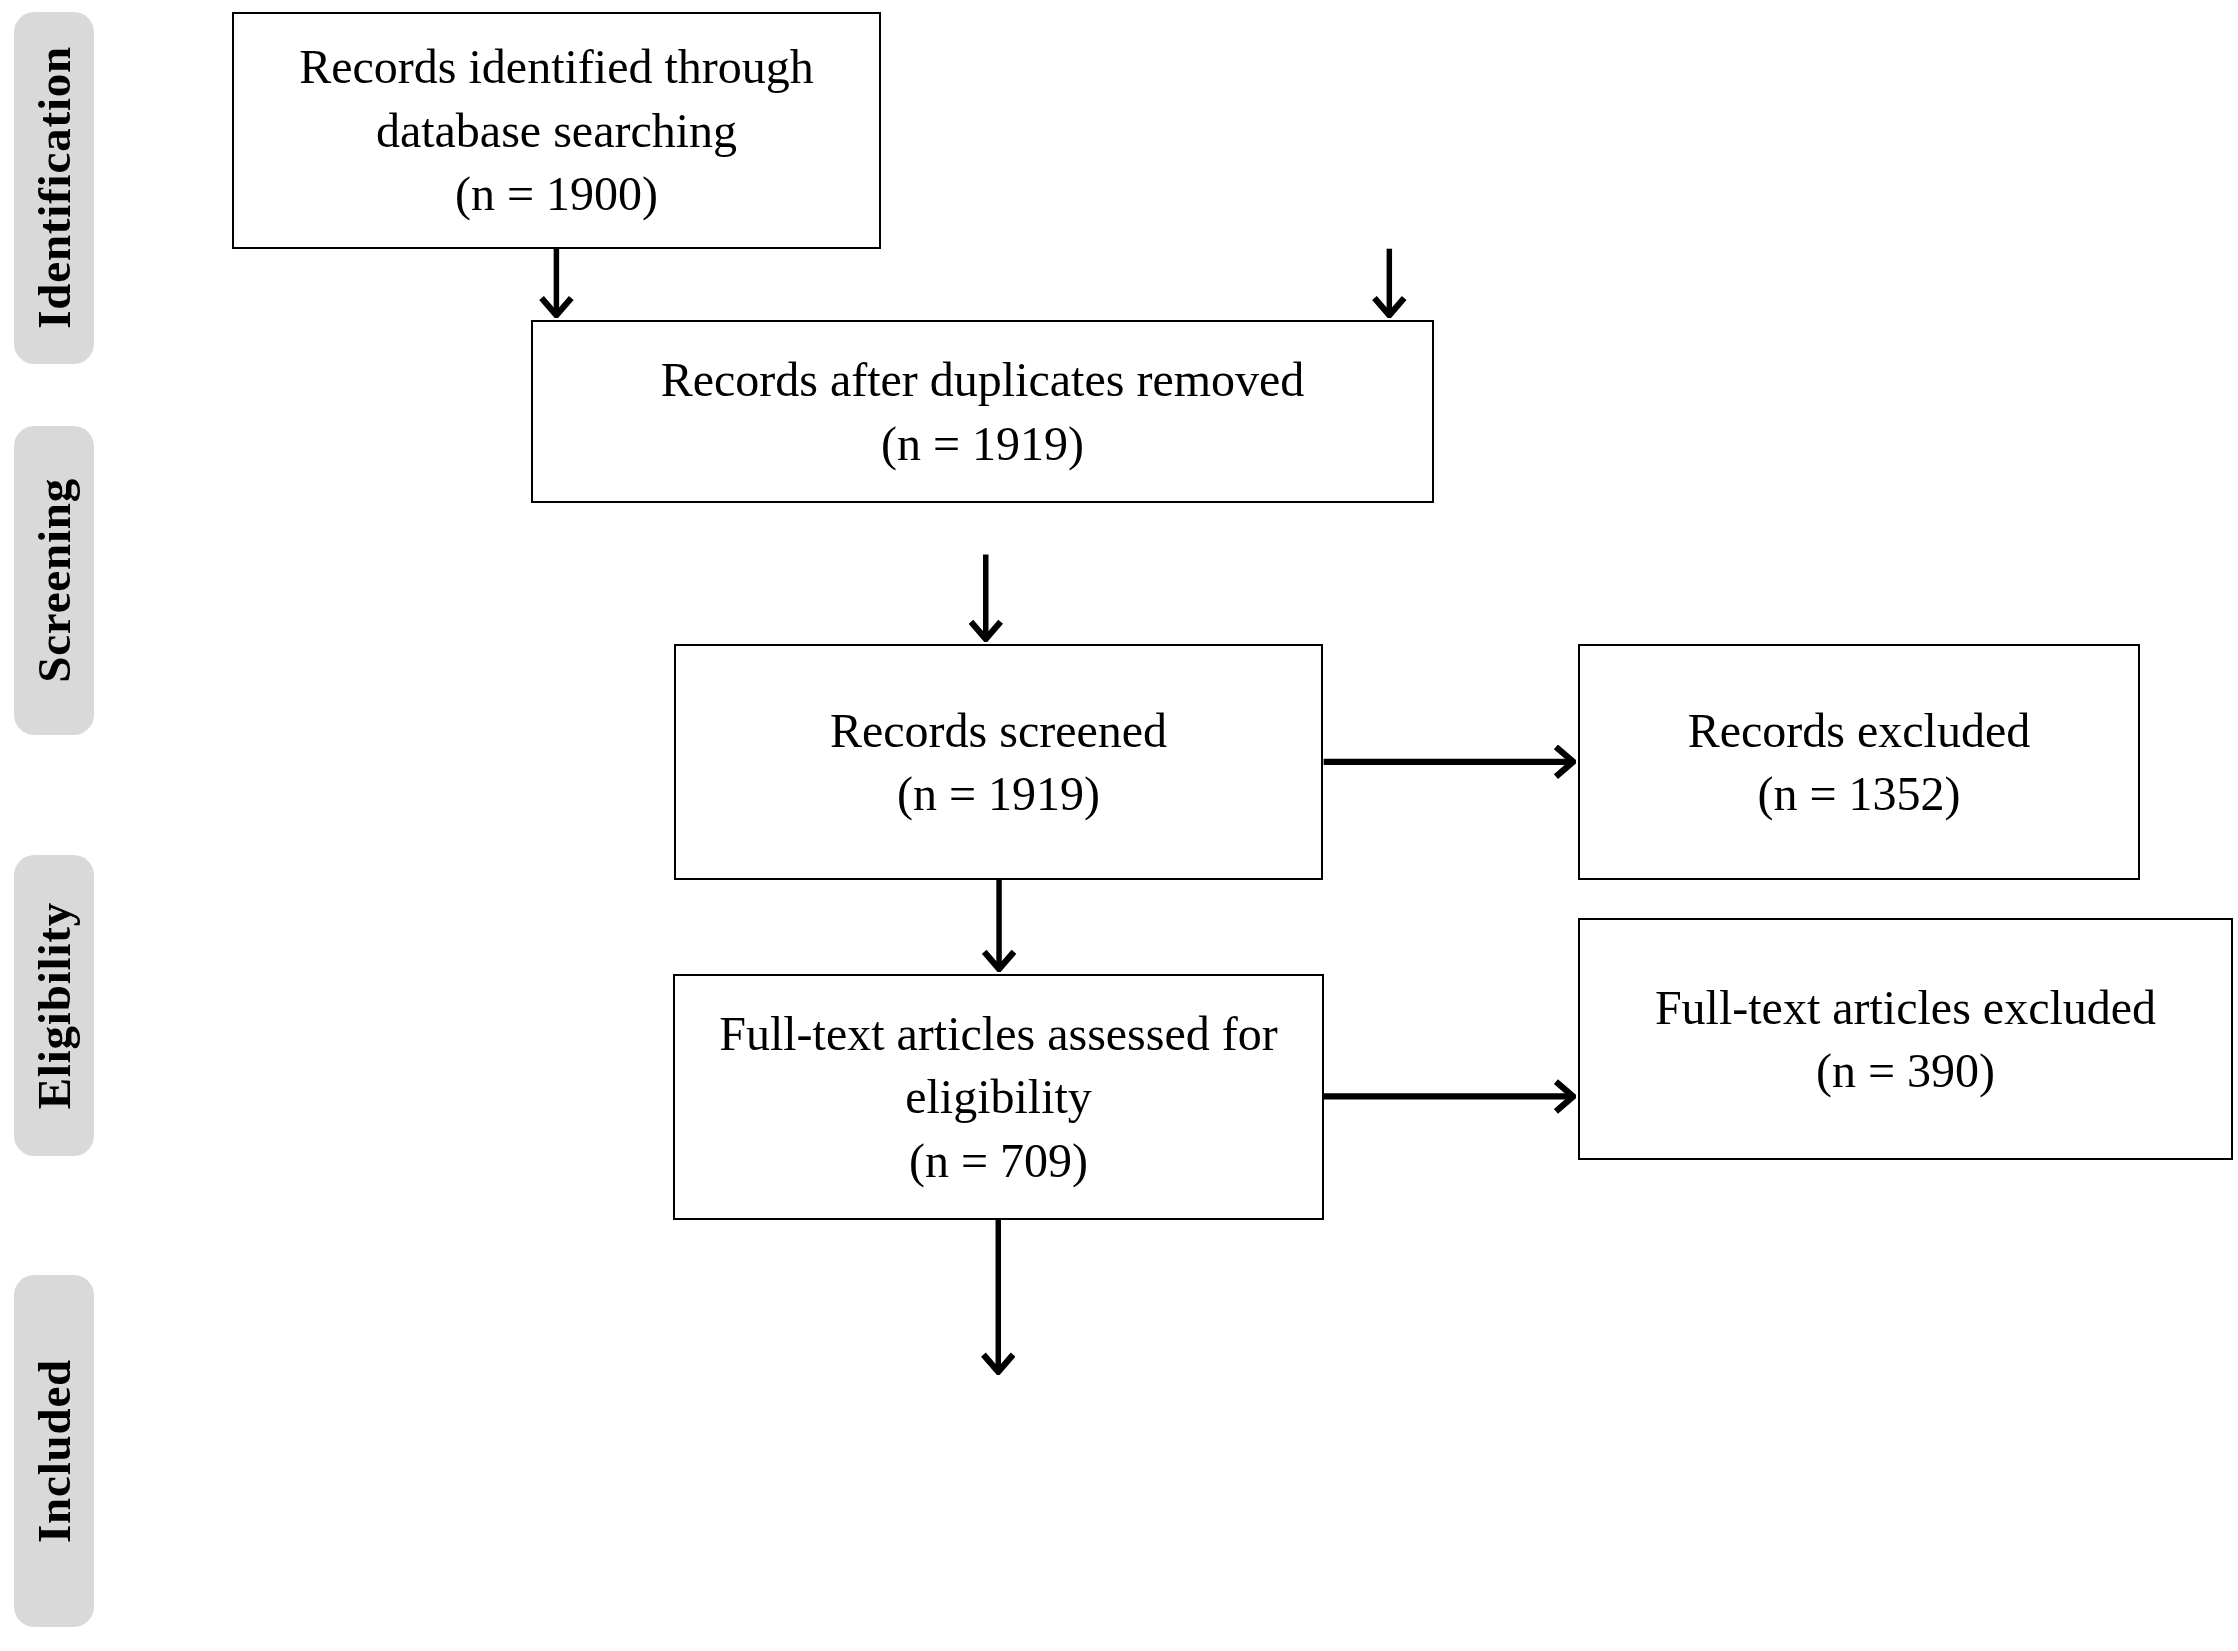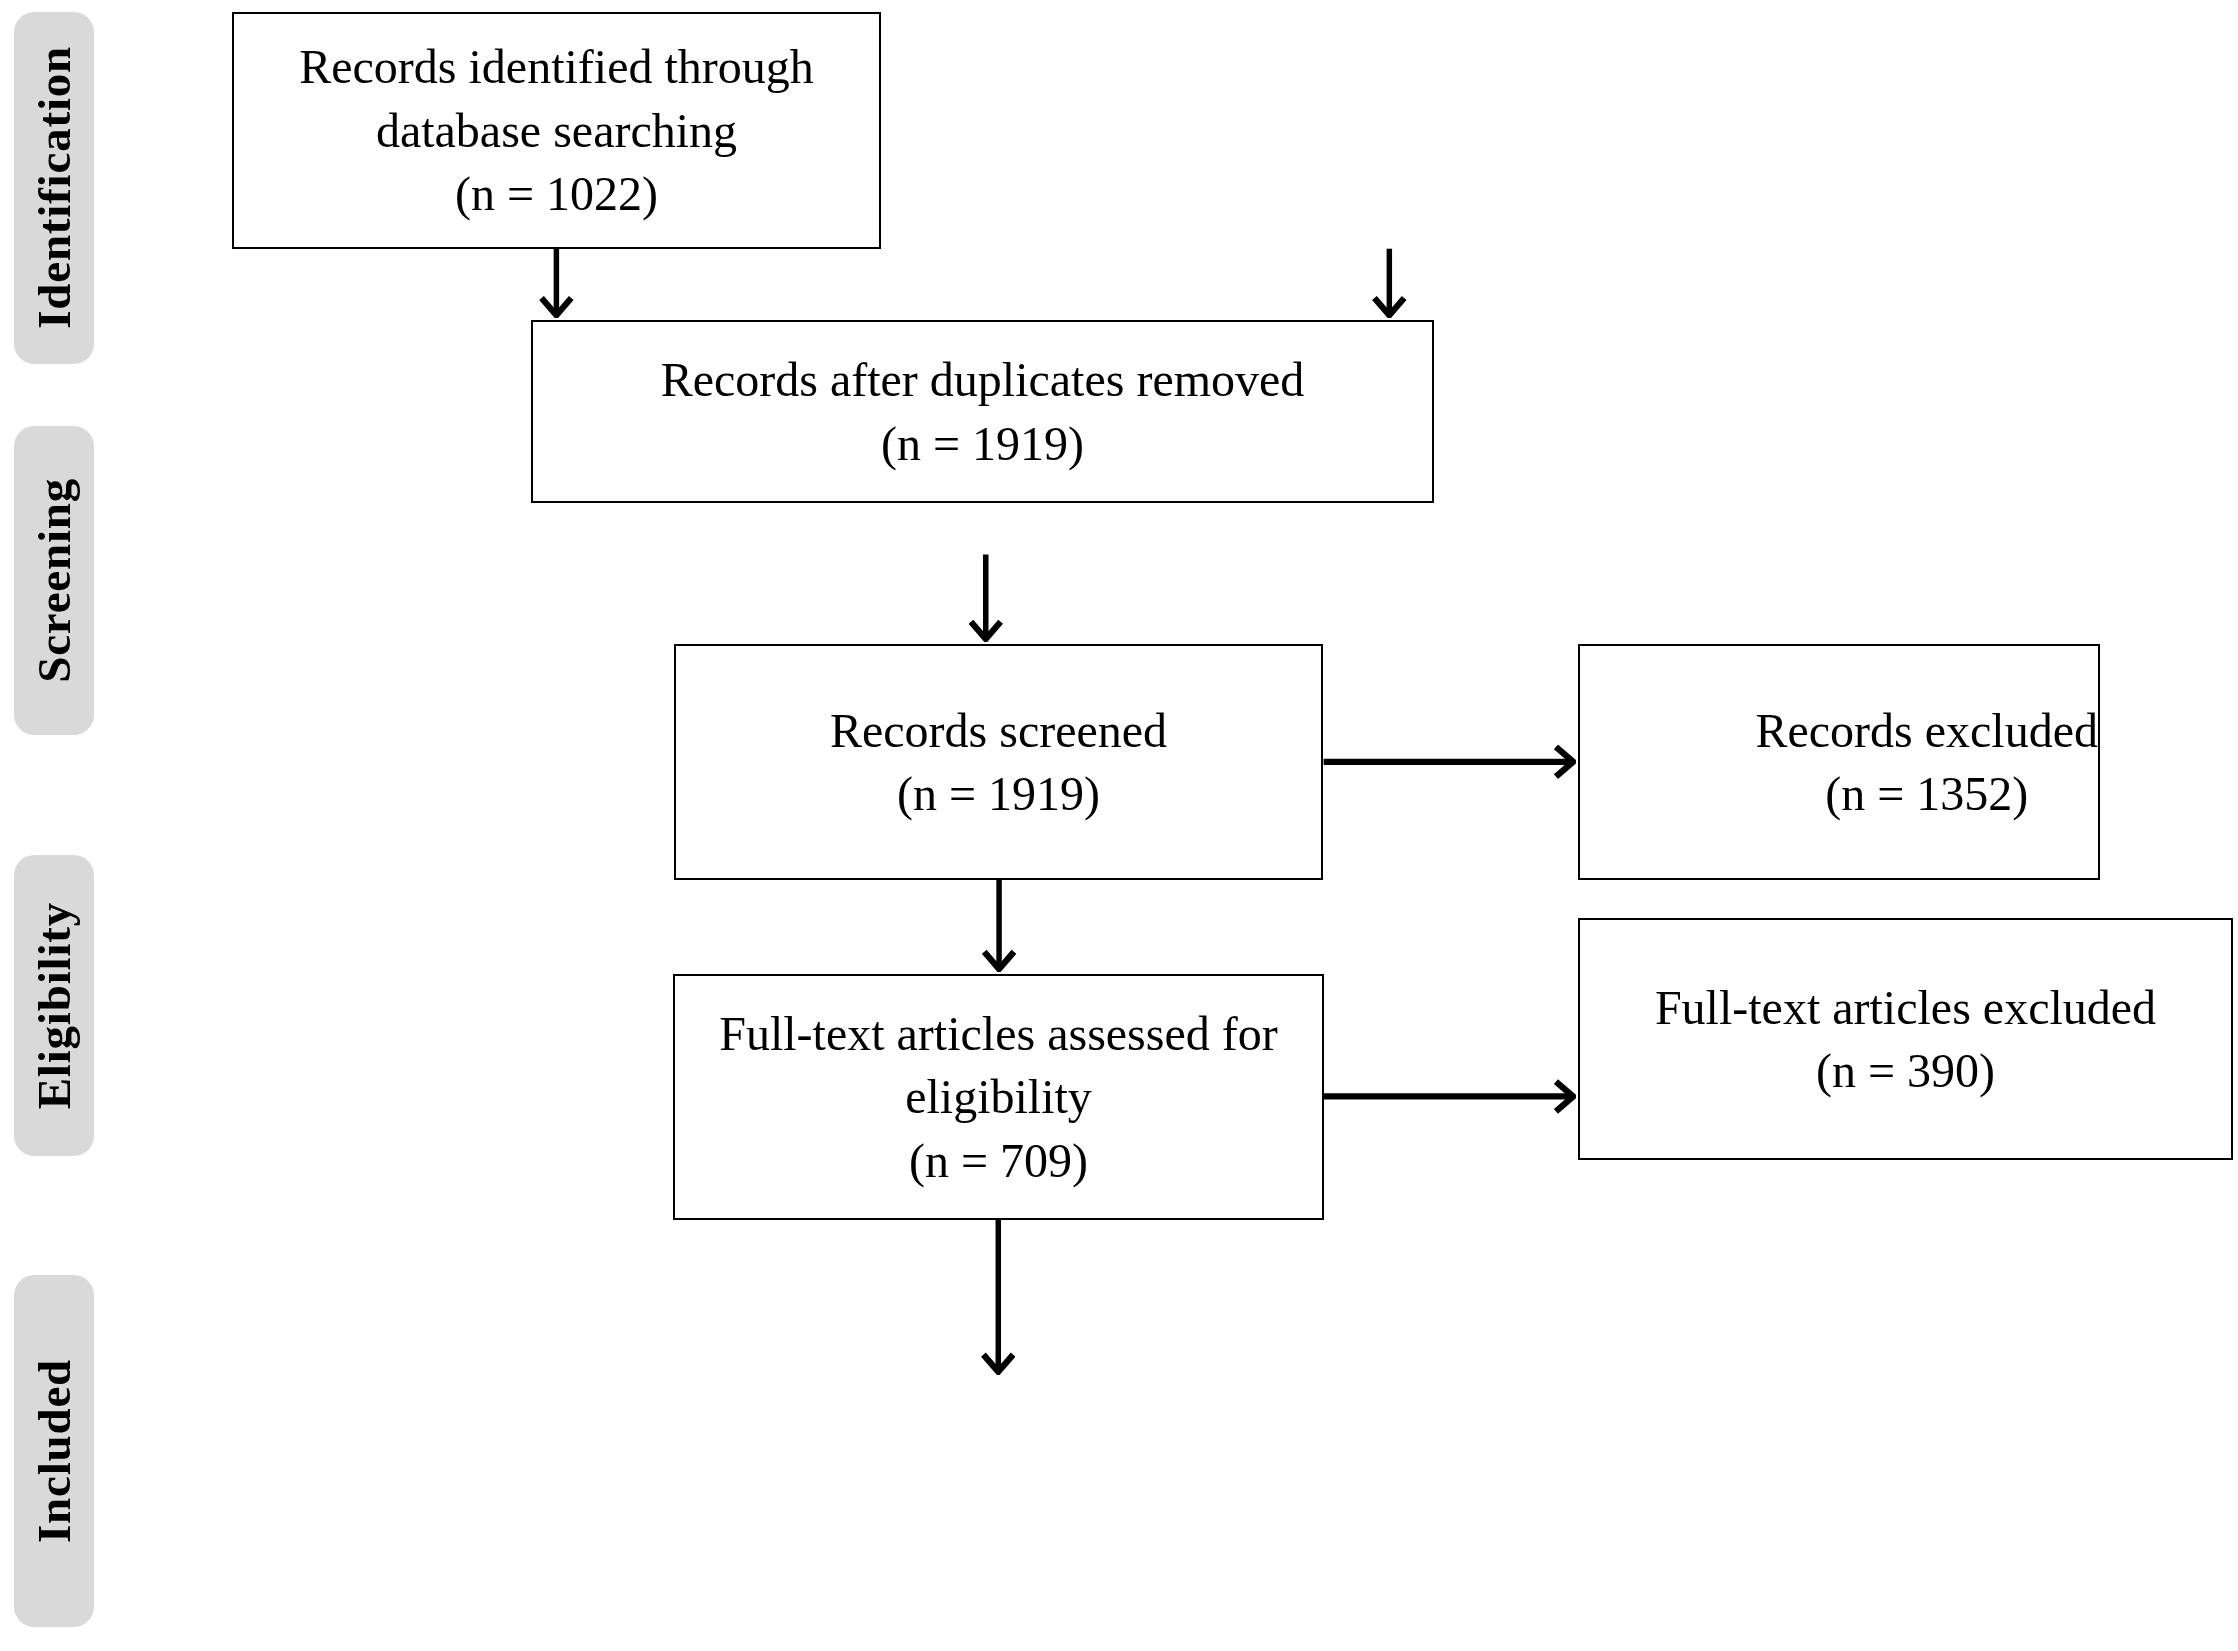--- a/index.html
+++ b/index.html
@@ -49,21 +49,21 @@
     top: 0; left: 0;
     width: 2239px;
     height: 1651px;
     pointer-events: none;
   }
   
   #box-records-identified { left: 232px;  top: 11.7px;   width: 649px;  height: 237px; }
   #box-additional-records { left: 1065px; top: 11.7px;   width: 648px;  height: 237px; }
   #box-after-duplicates   { left: 531px;  top: 320px;  width: 903px; height: 183px; }
   #box-screened           { left: 674px;  top: 644px;  width: 649px;  height: 236px; }
-  #box-records-excluded   { left: 1578px; top: 644px;  width: 522px;  height: 236px; justify-content: flex-end; }
+  #box-records-excluded   { left: 1578px; top: 644px;  width: 562px;  height: 236px; }
   #box-fulltext-assessed  { left: 673px;  top: 974px; width: 651px;  height: 246px; }
   #box-fulltext-excluded  { left: 1578px; top: 918px; width: 655px;  height: 242px; }
   #box-final-sample       { left: 573px;  top: 1377px; width: 918px; height: 235px; }
   
   #stage-identification { top: 11.7px;   height: 352px; }
   #stage-screening      { top: 426px;  height: 309px; }
   #stage-eligibility    { top: 855px; height: 301px; }
   #stage-included       { top: 1275px; height: 352px; }
 </style>
 </head>
@@ -95,21 +95,21 @@
     <line x1="1260" y1="709" x2="1260" y2="817" stroke="#000000" stroke-width="7" marker-end="url(#vhead)"></line>
     <line x1="1692" y1="974" x2="2011" y2="974" stroke="#000000" stroke-width="8" marker-end="url(#vhead)"></line>
     <line x1="1277" y1="1125" x2="1277" y2="1239" stroke="#000000" stroke-width="7" marker-end="url(#vhead)"></line>
     <line x1="1692" y1="1402" x2="2011" y2="1402" stroke="#000000" stroke-width="8" marker-end="url(#vhead)"></line>
     <line x1="1276" y1="1560" x2="1276" y2="1754" stroke="#000000" stroke-width="7" marker-end="url(#vhead)"></line>
   </svg>
 
   <div class="flow-box" id="box-records-identified">
     <span>Records identified through
 database searching
-(n = 1022)</span>
+(n = 1900)</span>
   </div>
   <div class="flow-box" id="box-after-duplicates">
     <span>Records after duplicates removed
 (n = 1919)</span>
   </div>
   <div class="flow-box" id="box-screened">
     <span>Records screened
 (n = 1919)</span>
   </div>
   <div class="flow-box" id="box-records-excluded">

